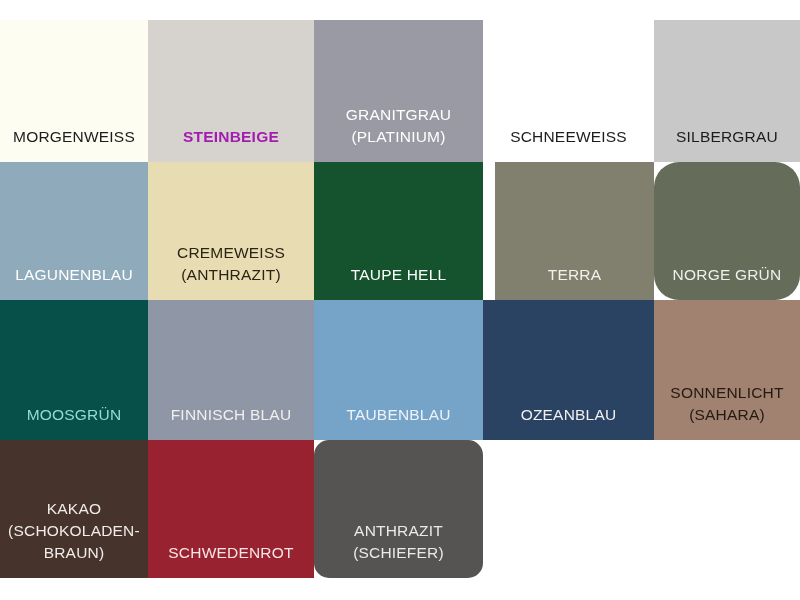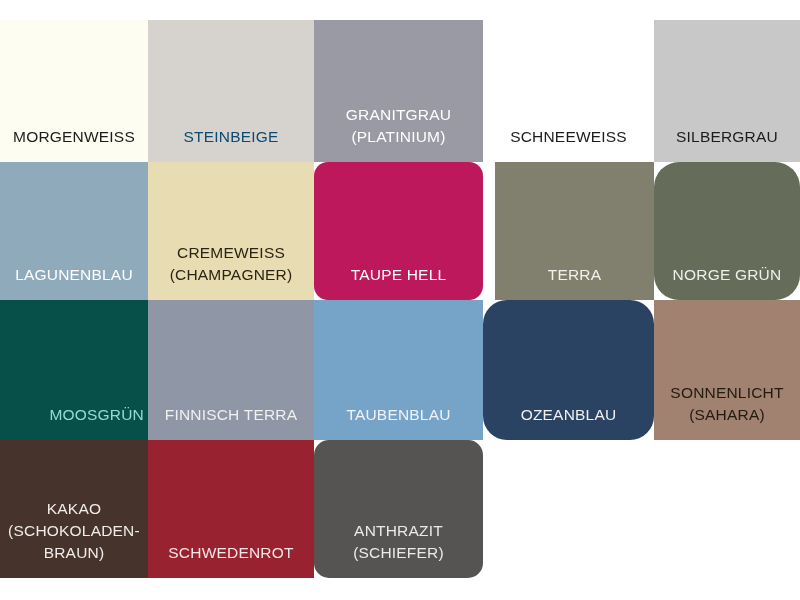--- a/index.html
+++ b/index.html
@@ -47,58 +47,58 @@
   }
 </style>
 </head>
 <body>
 
 <div id="swatch-grid">
     <div class="swatch" style="background: rgb(253, 253, 242); padding-left: 24px;">
       <span class="swatch-label" style="color: rgb(28, 28, 28);">MORGENWEISS</span>
     </div>
     <div class="swatch" style="background: rgb(214, 211, 206);">
-      <span class="swatch-label" style="color: #0c4a6e;">STEINBEIGE</span>
+      <span class="swatch-label" style="color: #a21caf; font-weight: bold;">STEINBEIGE</span>
     </div>
     <div class="swatch" style="background: rgb(154, 154, 164);">
       <span class="swatch-label" style="color: rgb(255, 255, 255);">GRANITGRAU
 (PLATINIUM)</span>
     </div>
     <div class="swatch" style="background: rgb(255, 255, 255);">
       <span class="swatch-label" style="color: rgb(28, 28, 28);">SCHNEEWEISS</span>
     </div>
     <div class="swatch" style="background: rgb(200, 200, 200);">
       <span class="swatch-label" style="color: rgb(28, 28, 28);">SILBERGRAU</span>
     </div>
     <div class="swatch" style="background: rgb(143, 171, 187);">
       <span class="swatch-label" style="color: rgb(255, 255, 255);">LAGUNENBLAU</span>
     </div>
     <div class="swatch" style="background: rgb(231, 220, 178);">
       <span class="swatch-label" style="color: rgb(43, 36, 21);">CREMEWEISS
-(CHAMPAGNER)</span>
+(ANTHRAZIT)</span>
     </div>
-    <div class="swatch" style="background: #be185d; border-radius: 14px;">
+    <div class="swatch" style="background: #14532d;">
       <span class="swatch-label" style="color: rgb(255, 255, 255);">TAUPE HELL</span>
     </div>
     <div class="swatch" style="background: rgb(129, 127, 110); margin-left: 12px;">
       <span class="swatch-label" style="color: rgb(242, 242, 234);">TERRA</span>
     </div>
     <div class="swatch" style="background: rgb(101, 108, 89); border-radius: 25px;">
       <span class="swatch-label" style="color: rgb(240, 240, 234);">NORGE GRÜN</span>
     </div>
     <div class="swatch" style="background: rgb(7, 80, 73);">
-      <span class="swatch-label" style="color: rgb(146, 220, 214); text-align: right;">MOOSGRÜN</span>
+      <span class="swatch-label" style="color: rgb(146, 220, 214);">MOOSGRÜN</span>
     </div>
     <div class="swatch" style="background: rgb(143, 150, 166);">
-      <span class="swatch-label" style="color: rgb(240, 240, 240);">FINNISCH TERRA</span>
+      <span class="swatch-label" style="color: rgb(240, 240, 240);">FINNISCH BLAU</span>
     </div>
     <div class="swatch" style="background: rgb(118, 163, 200); padding-left: 21px;">
       <span class="swatch-label" style="color: rgb(238, 243, 248);">TAUBENBLAU</span>
     </div>
-    <div class="swatch" style="background: rgb(42, 67, 98); border-radius: 24px;">
+    <div class="swatch" style="background: rgb(42, 67, 98);">
       <span class="swatch-label" style="color: rgb(240, 240, 240);">OZEANBLAU</span>
     </div>
     <div class="swatch" style="background: rgb(161, 129, 111);">
       <span class="swatch-label" style="color: rgb(35, 26, 18);">SONNENLICHT
 (SAHARA)</span>
     </div>
     <div class="swatch" style="background: rgb(70, 51, 43);">
       <span class="swatch-label" style="color: rgb(240, 236, 232);">KAKAO
 (SCHOKOLADEN-
 BRAUN)</span>

